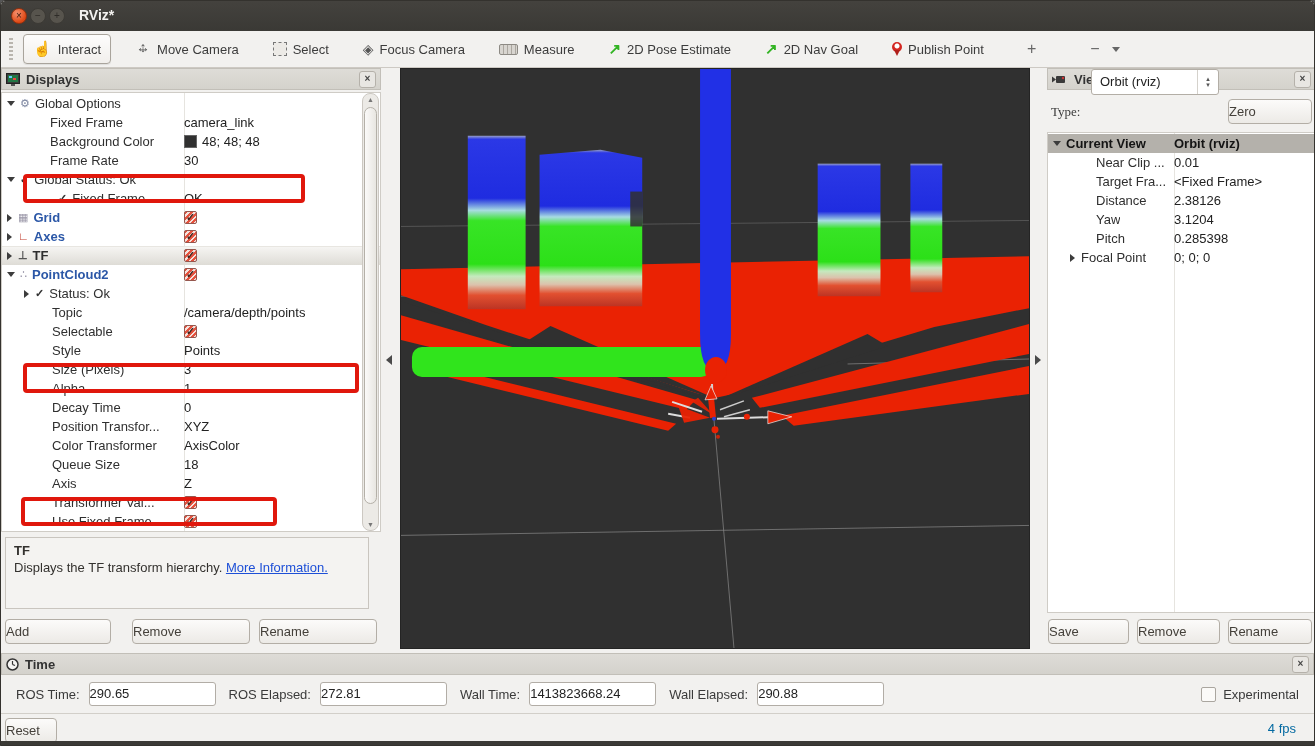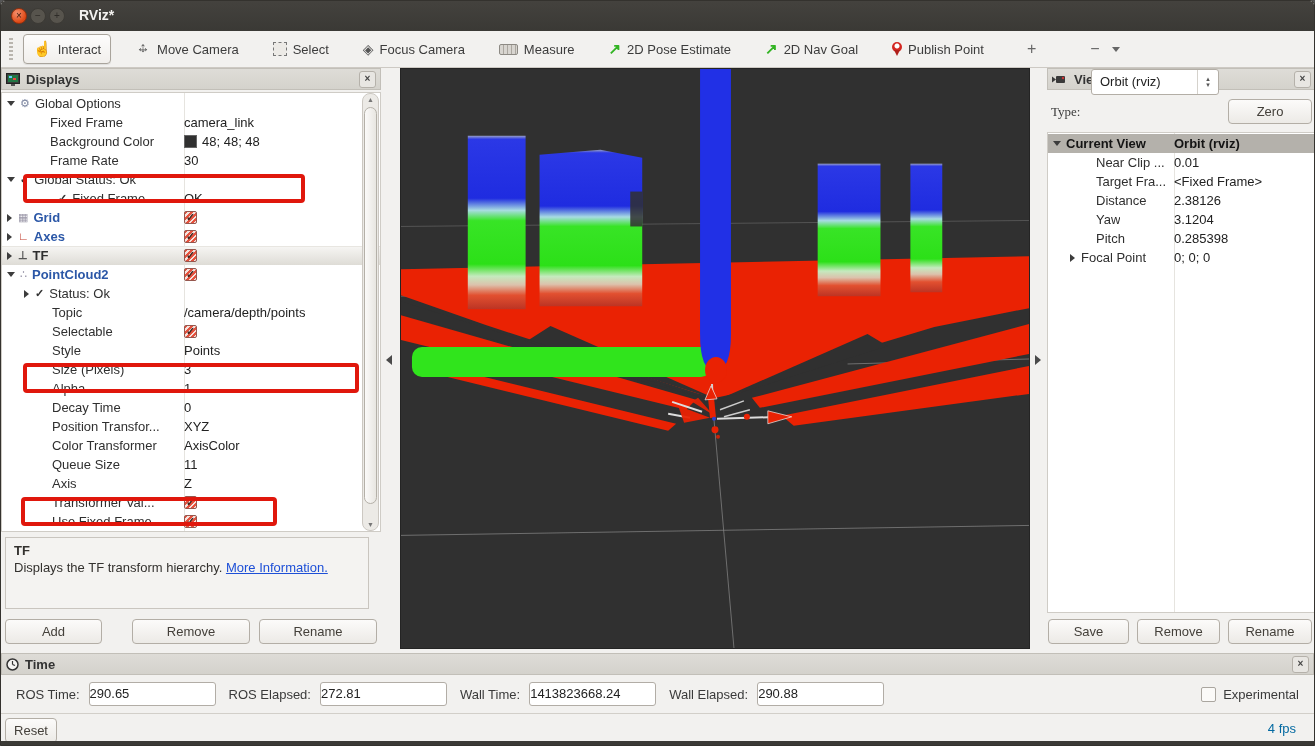--- a/index.html
+++ b/index.html
@@ -40,21 +40,21 @@
   .caret-down{display:inline-block;margin-left:6px;border-left:4px solid transparent;
     border-right:4px solid transparent;border-top:5px solid #666;vertical-align:middle;}
   
   .panel{position:absolute;background:#f2f1ef;}
   .phead{position:absolute;left:0;right:0;top:0;height:22px;background:linear-gradient(#dedcd7,#d4d2cc);
     border:1px solid #c2bfb8;box-sizing:border-box;display:flex;align-items:center;padding:0 4px;font-weight:bold;color:#333;}
   .phead .ptitle{margin-left:6px;}
   .pclose{margin-left:auto;width:15px;height:15px;border:1px solid #b5b1aa;border-radius:3px;background:#e8e6e2;
     font-size:10px;line-height:13px;text-align:center;color:#444;font-weight:bold;}
   .btn{position:absolute;height:25px;background:linear-gradient(#fcfbfa,#eceae6);border:1px solid #b3aea6;
-    border-radius:4px;box-sizing:border-box;text-align:center;line-height:23px;color:#44403a;}
+    border-radius:4px;box-sizing:border-box;text-align:left;line-height:23px;color:#44403a;}
   
   #displays{left:0;top:67px;width:380px;height:585px;}
   .treebox{position:absolute;background:#fff;border:1px solid #cfccc6;box-sizing:border-box;overflow:hidden;}
   #dtree{left:0;top:24px;width:380px;height:440px;}
   .colsep{position:absolute;top:0;bottom:0;width:1px;background:#e6e4df;}
   .trow{position:relative;height:19px;line-height:19px;display:flex;align-items:center;white-space:nowrap;}
   .trow.sel{background:linear-gradient(#f7f6f4,#dedcd6);box-shadow:inset 0 1px 0 #e8e6e1;}
   .trow.vsel{background:#b4b1ab;}
   .trow.vsel .tname,.trow.vsel .tval{font-weight:bold;color:#141414;}
   .exp{width:0;height:0;display:inline-block;flex:none;}
@@ -377,21 +377,21 @@
             <span class="tcell-r" style="left: 182px;">
               <span class="tval">AxisColor</span>
             </span>
           </div>
           <div class="trow i2">
             <span class="tcell-l">
               <span class="exp none"></span>
               <span class="tname">Queue Size</span>
             </span>
             <span class="tcell-r" style="left: 182px;">
-              <span class="tval">11</span>
+              <span class="tval">18</span>
             </span>
           </div>
           <div class="trow i2">
             <span class="tcell-l">
               <span class="exp none"></span>
               <span class="tname">Axis</span>
             </span>
             <span class="tcell-r" style="left: 182px;">
               <span class="tval">Z</span>
             </span>
@@ -418,21 +418,21 @@
     </div>
     <div class="vscroll">
       <div class="arr up">▲</div>
       <div class="vthumb"></div>
       <div class="arr dn">▼</div>
     </div>
     <div class="descbox">
       <b>TF</b>
       <span>Displays the TF transform hierarchy. </span><span class="link">More Information.</span>
     </div>
-    <div class="btn" style="left:4px;top:551px;width:97px;">Add</div>
+    <div class="btn" style="left:4px;top:551px;width:106px;">Add</div>
     <div class="btn" style="left:131px;top:551px;width:118px;">Remove</div>
     <div class="btn" style="left:258px;top:551px;width:118px;">Rename</div>
 
     <div class="anno" id="anno1"></div>
     <div class="anno" id="anno2"></div>
     <div class="anno" id="anno3"></div>
   </div>
 
   <div class="vsplit" id="split-l">
     <div class="split-arrow-l"></div>

